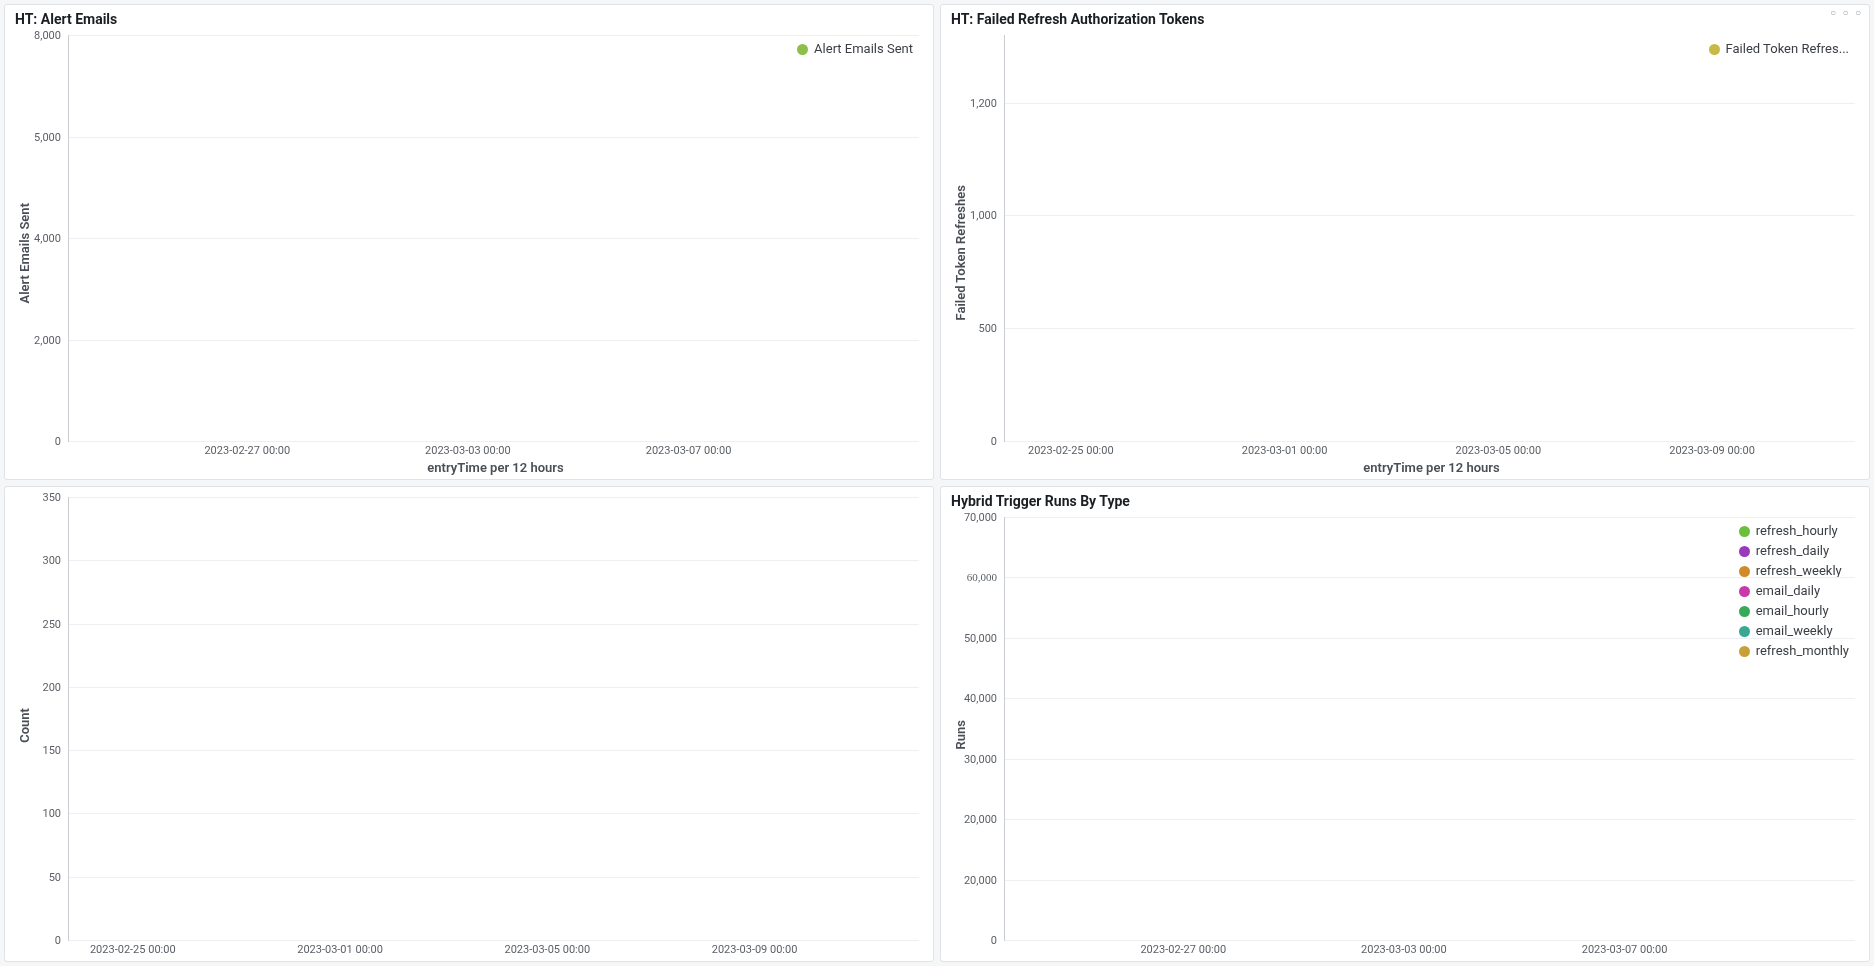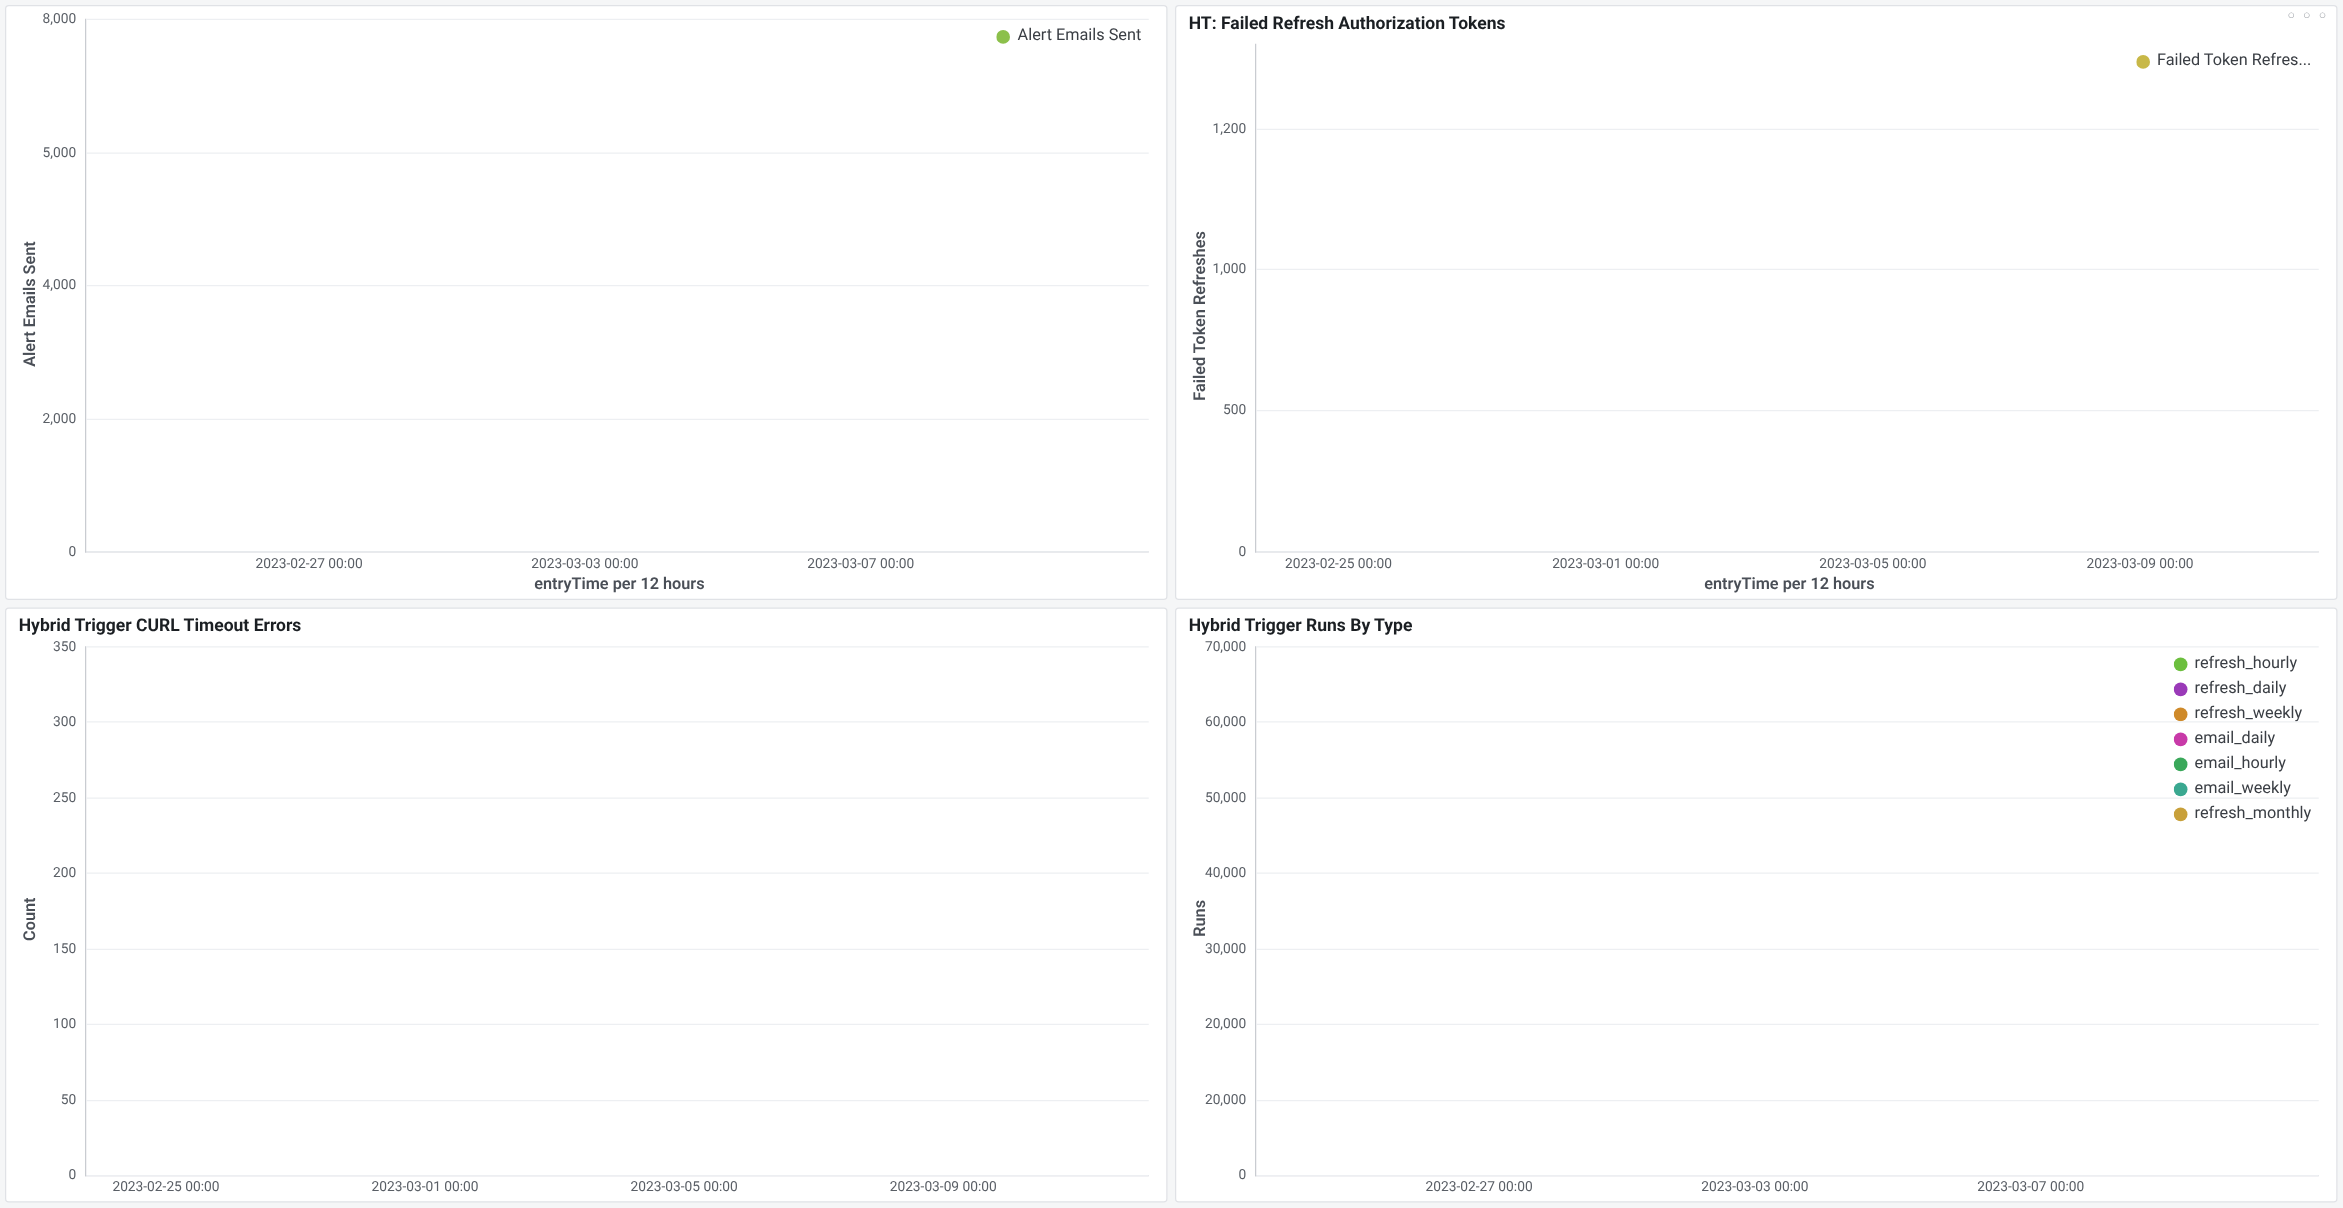--- a/index.html
+++ b/index.html
@@ -145,20 +145,21 @@
     border-radius: 50%;
     flex: 0 0 11px;
   }
 </style>
 </head>
 <body>
 
 <div class="grid">
 
   <div class="panel">
+    <div class="panel-title">HT: Alert Emails</div>
     <div class="chart-area">
       <div class="y-axis-label">Alert Emails Sent</div>
       <div class="plot-wrap">
         <div class="plot" id="plot-alert_emails">
           <div class="legend legend-top-right">
             <div class="legend-item">
               <span class="swatch" style="background:#8cc04b"></span>
               <span>Alert Emails Sent</span>
             </div>
           </div>
@@ -407,21 +408,20 @@
             <div class="x-tick" style="left: 32.8125%;">2023-03-01 00:00</div>
             <div class="x-tick" style="left: 57.8125%;">2023-03-05 00:00</div>
             <div class="x-tick" style="left: 82.8125%;">2023-03-09 00:00</div>
           </div>
         <div class="x-axis-label">entryTime per 12 hours</div>
       </div>
     </div>
   </div>
 
   <div class="panel">
-    <div class="panel-title">Hybrid Trigger CURL Timeout Errors</div>
     <div class="chart-area">
       <div class="y-axis-label">Count</div>
       <div class="plot-wrap">
         <div class="plot" id="plot-curl_timeout">
             <div class="y-grid" style="top: 100%;"></div>
             <div class="y-grid" style="top: 85.7143%;"></div>
             <div class="y-grid" style="top: 71.4286%;"></div>
             <div class="y-grid" style="top: 57.1429%;"></div>
             <div class="y-grid" style="top: 42.8571%;"></div>
             <div class="y-grid" style="top: 28.5714%;"></div>
@@ -593,21 +593,21 @@
             <div class="y-grid" style="top: 28.5714%;"></div>
             <div class="y-grid" style="top: 14.2857%;"></div>
             <div class="y-grid" style="top: 0%;"></div>
             <div class="y-ticks">
               <div class="y-tick" style="bottom: 0%;">0</div>
               <div class="y-tick" style="bottom: 14.2857%;">20,000</div>
               <div class="y-tick" style="bottom: 28.5714%;">20,000</div>
               <div class="y-tick" style="bottom: 42.8571%;">30,000</div>
               <div class="y-tick" style="bottom: 57.1429%;">40,000</div>
               <div class="y-tick" style="bottom: 71.4286%;">50,000</div>
-              <div class="y-tick" style="bottom: 85.7143%;">60,000</div>
+              <div class="y-tick" style="bottom: 85.7143%; font-family: Liberation Serif, serif;">60,000</div>
               <div class="y-tick" style="bottom: 100%;">70,000</div>
             </div>
             <div class="bars">
               <div class="bar">
                 <div class="bar-seg" style="height: 14.2857%; background: rgb(217, 217, 217);"></div>
                 <div class="bar-seg" style="height: 1.42857%; background: rgb(217, 217, 217);"></div>
                 <div class="bar-seg" style="height: 10%; background: rgb(217, 217, 217);"></div>
                 <div class="bar-seg" style="height: 5%; background: rgb(217, 217, 217);"></div>
                 <div class="bar-seg" style="height: 0.428571%; background: rgb(217, 217, 217);"></div>
                 <div class="bar-seg" style="height: 0.214286%; background: rgb(217, 217, 217);"></div>

